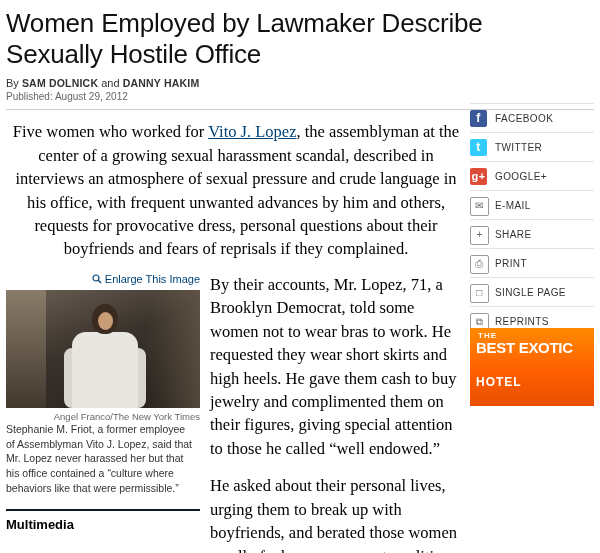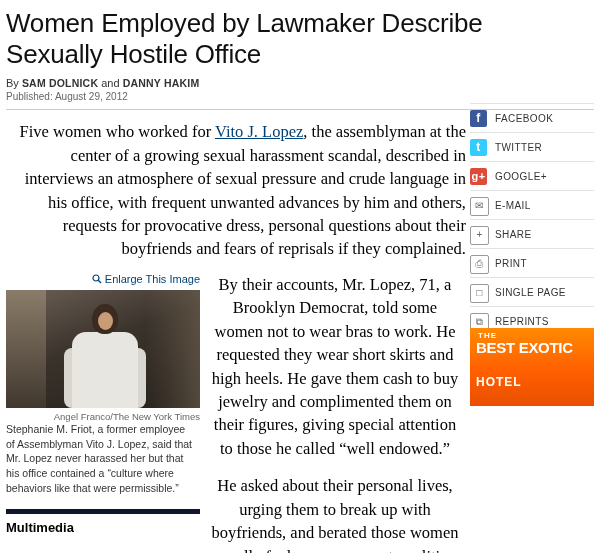--- a/index.html
+++ b/index.html
@@ -63,21 +63,21 @@
   
   .content {
     position: relative;
     margin: 10px 0 0 0;
   }
   .lede {
     margin: 0 0 0 6px;
     width: 460px;
     font-size: 16.5px;
     line-height: 1.42;
-    text-align: right;
+    text-align: center;
   }
   .lede a {
     color: #004276;
     text-decoration: underline;
   }
 
   
   .cols {
     position: relative;
     margin-top: 12px;
@@ -91,21 +91,20 @@
   .right-col {
     position: absolute;
     left: 210px;
     top: 0;
     width: 250px;
     font-size: 16.5px;
     line-height: 1.42;
   }
   .right-col p {
     margin: 0 0 14px 0;
-    text-align: center;
   }
 
   .enlarge {
     font-family: "Liberation Sans", sans-serif;
     font-size: 11px;
     color: #004276;
     text-align: right;
     margin-bottom: 4px;
     white-space: nowrap;
   }
@@ -183,21 +182,21 @@
     margin-top: 0;
     width: 190px;
   }
   .multimedia-head {
     font-family: "Liberation Sans", sans-serif;
     font-weight: bold;
     font-size: 13px;
     color: #000000;
     margin-top: 14px;
     padding-top: 6px;
-    border-top: 5px solid #0f172a;
+    border-top: 2px solid #0f172a;
     width: 194px;
   }
 
   
   .rail {
     position: absolute;
     right: 6px;
     top: 95px;
     width: 124px;
     border-top: 1px solid #e2e2e2;

